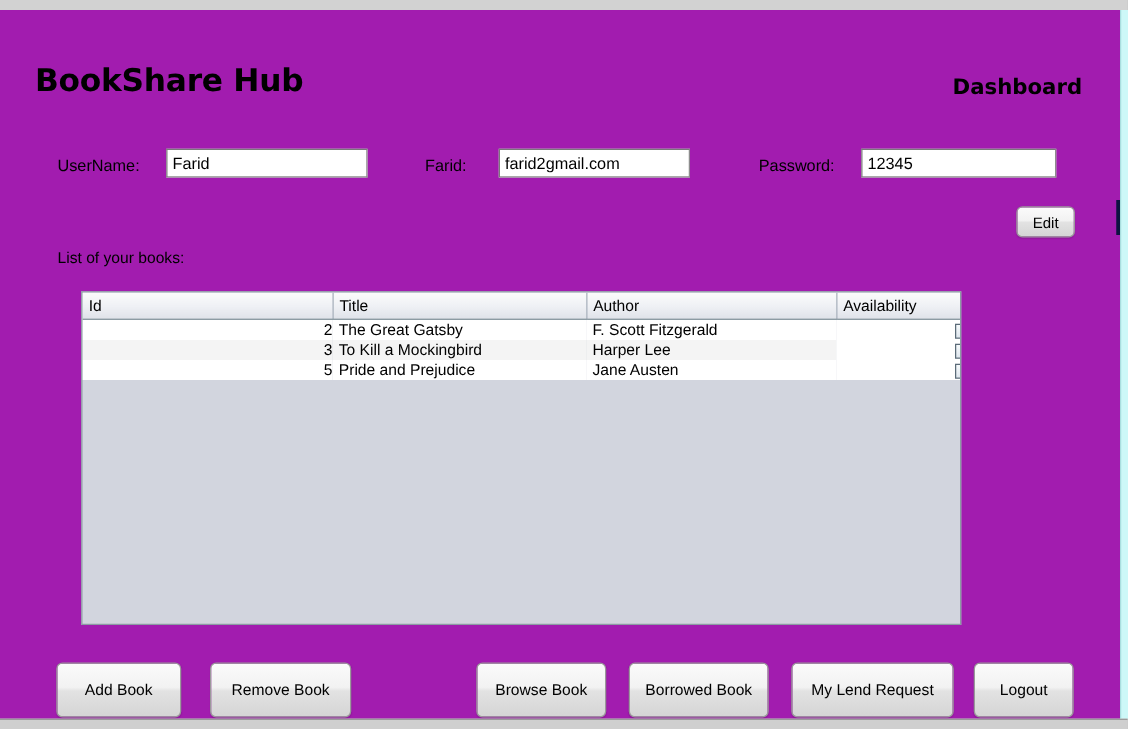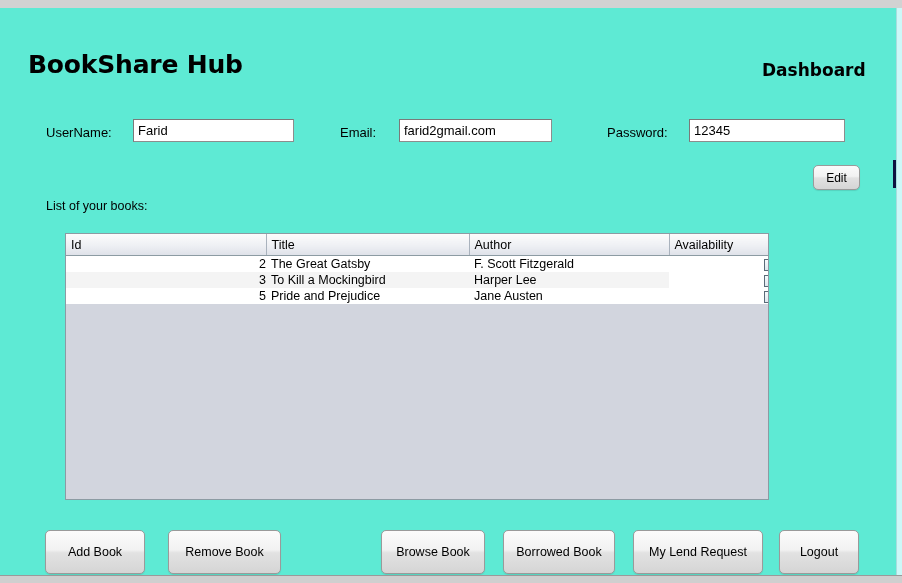--- a/index.html
+++ b/index.html
@@ -13,21 +13,21 @@
     font-family: "Liberation Sans", sans-serif;
     background: #c8c8c8;
   }
 
   #app-window {
     position: absolute;
     left: 0;
     top: 8px;
     width: 896px;
     height: 567px;
-    background: #5eead4;
+    background: #a21caf;
     box-sizing: border-box;
   }
 
   
   #top-strip {
     position: absolute;
     left: 0;
     top: 0;
     width: 902px;
     height: 8px;
@@ -237,21 +237,21 @@
 <div id="top-strip"></div>
 
 <div id="app-window">
 
   <div id="page-title">BookShare Hub</div>
   <div id="section-title">Dashboard</div>
 
   <label class="field-label" id="label-username">UserName:</label>
   <input class="text-input" id="input-username" type="text" value="Farid" style="">
 
-  <label class="field-label" id="label-email">Email:</label>
+  <label class="field-label" id="label-email">Farid:</label>
   <input class="text-input" id="input-email" type="text" value="farid2gmail.com" style="">
 
   <label class="field-label" id="label-password">Password:</label>
   <input class="text-input" id="input-password" type="text" value="12345" style="">
 
   <div class="btn" id="btn-edit">Edit</div>
 
   <div id="list-caption">List of your books:</div>
 
   <div id="books-table-wrap">

